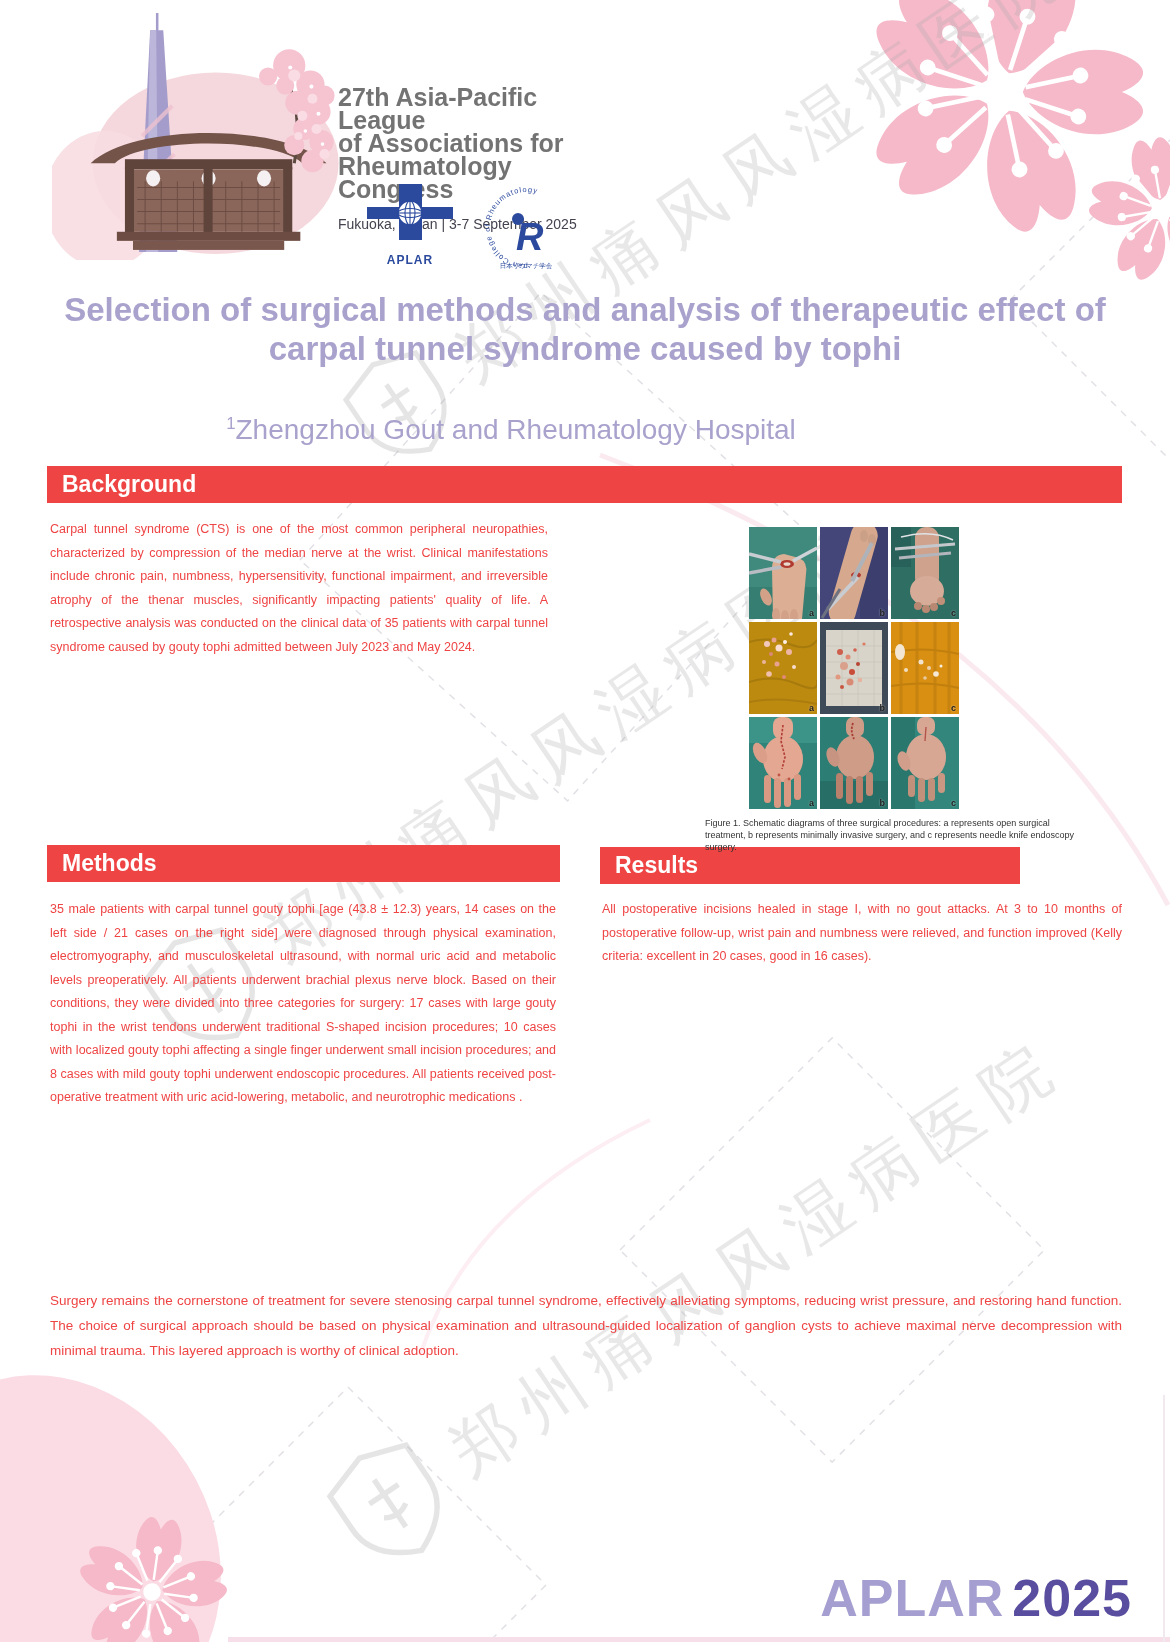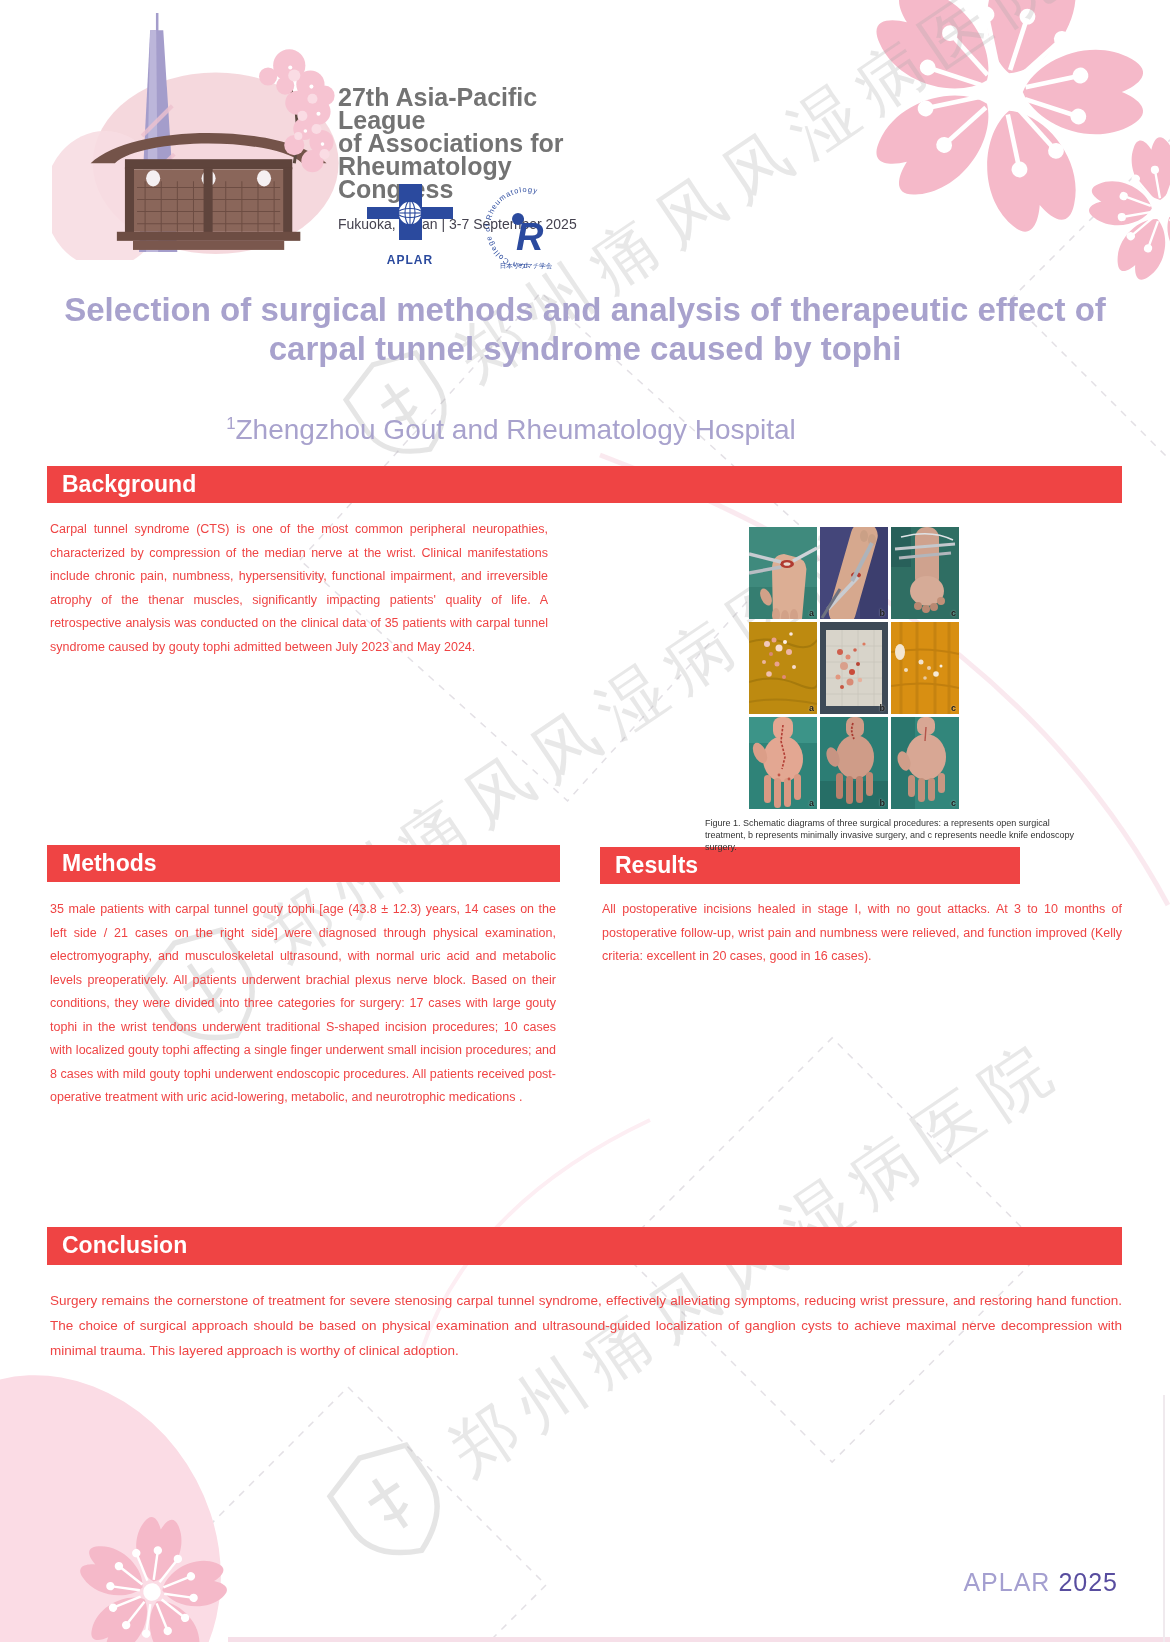--- a/index.html
+++ b/index.html
@@ -76,21 +76,21 @@
     position:absolute;right:3px;bottom:1px;font-size:9px;font-weight:bold;color:#1d1d1d;
     text-shadow:0 0 2px rgba(255,255,255,.55);
   }
   .fig-caption{
     position:absolute;left:705px;top:817px;width:384px;
     font-size:9px;line-height:12px;color:#333;text-align:left;
   }
 
   
   .footer-brand{
-    position:absolute;right:52px;top:1568px;font-weight:normal;font-size:25px;letter-spacing:1px;
+    position:absolute;right:38px;top:1568px;font-weight:bold;font-size:52px;letter-spacing:1px;
   }
   .footer-brand .fb-aplar{color:#a49fd0;}
   .footer-brand .fb-year{color:#584d9f;margin-left:8px;}
 
   .bottom-strip{position:absolute;left:228px;right:0;bottom:0;height:5px;background:#f6dfe8;}
   .edge-line{position:absolute;right:5px;top:1395px;bottom:0;width:2px;background:#f0eaee;}
 </style>
 </head>
 <body>
 
@@ -280,21 +280,20 @@
   </div>
 
   <h1 class="poster-title" style="margin:0;">Selection of surgical methods and analysis of therapeutic effect of carpal tunnel syndrome caused by tophi</h1>
   <div class="affiliation">
     <sup>1</sup><span>Zhengzhou Gout and Rheumatology Hospital</span>
   </div>
 
   <div class="bar bar-background">Background</div>
   <div class="bar bar-methods">Methods</div>
   <div class="bar bar-results">Results</div>
-  <div class="bar bar-conclusion">Conclusion</div>
 
   <p class="body-text body-background" style="margin:0;">Carpal tunnel syndrome (CTS) is one of the most common peripheral neuropathies, characterized by compression of the median nerve at the wrist. Clinical manifestations include chronic pain, numbness, hypersensitivity, functional impairment, and irreversible atrophy of the thenar muscles, significantly impacting patients' quality of life. A retrospective analysis was conducted on the clinical data of 35 patients with carpal tunnel syndrome caused by gouty tophi admitted between July 2023 and May 2024.</p>
   <p class="body-text body-methods" style="margin:0;">35 male patients with carpal tunnel gouty tophi [age (43.8 ± 12.3) years, 14 cases on the left side / 21 cases on the right side] were diagnosed through physical examination, electromyography, and musculoskeletal ultrasound, with normal uric acid and metabolic levels preoperatively. All patients underwent brachial plexus nerve block. Based on their conditions, they were divided into three categories for surgery: 17 cases with large gouty tophi in the wrist tendons underwent traditional S-shaped incision procedures; 10 cases with localized gouty tophi affecting a single finger underwent small incision procedures; and 8 cases with mild gouty tophi underwent endoscopic procedures. All patients received post-operative treatment with uric acid-lowering, metabolic, and neurotrophic medications .</p>
   <p class="body-text body-results" style="margin:0;">All postoperative incisions healed in stage I, with no gout attacks. At 3 to 10 months of postoperative follow-up, wrist pain and numbness were relieved, and function improved (Kelly criteria: excellent in 20 cases, good in 16 cases).</p>
   <p class="body-text body-conclusion" style="margin:0;">Surgery remains the cornerstone of treatment for severe stenosing carpal tunnel syndrome, effectively alleviating symptoms, reducing wrist pressure, and restoring hand function. The choice of surgical approach should be based on physical examination and ultrasound-guided localization of ganglion cysts to achieve maximal nerve decompression with minimal trauma. This layered approach is worthy of clinical adoption.</p>
 
   <div class="figure-grid">
 
     <div class="ph">
       <svg viewBox="0 0 68 92">

